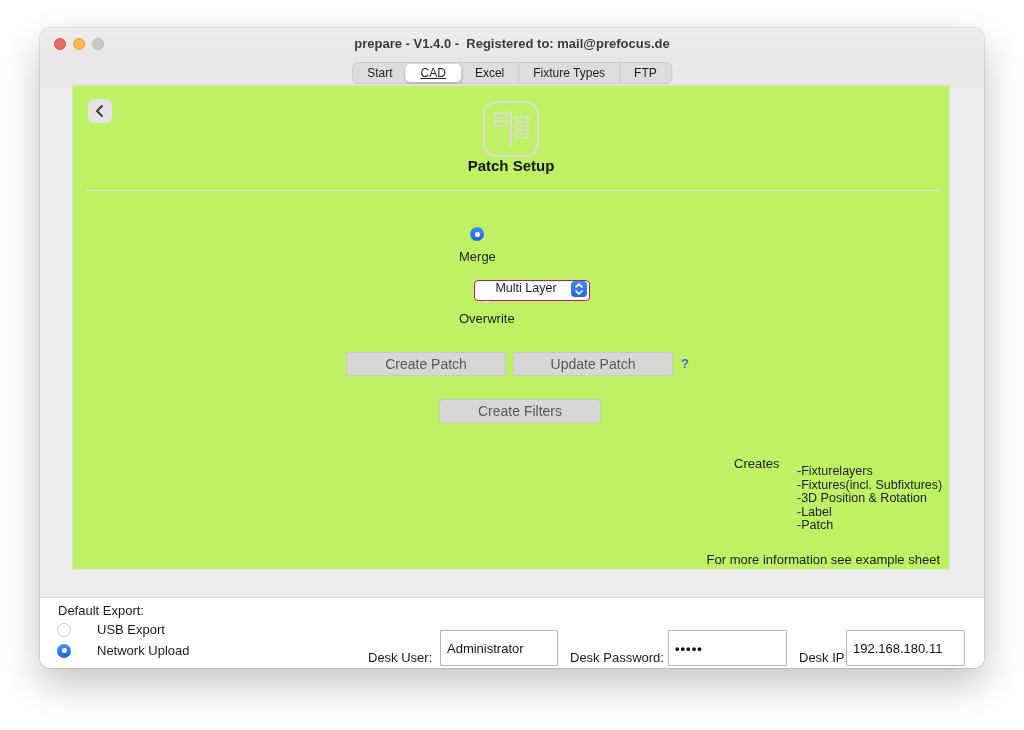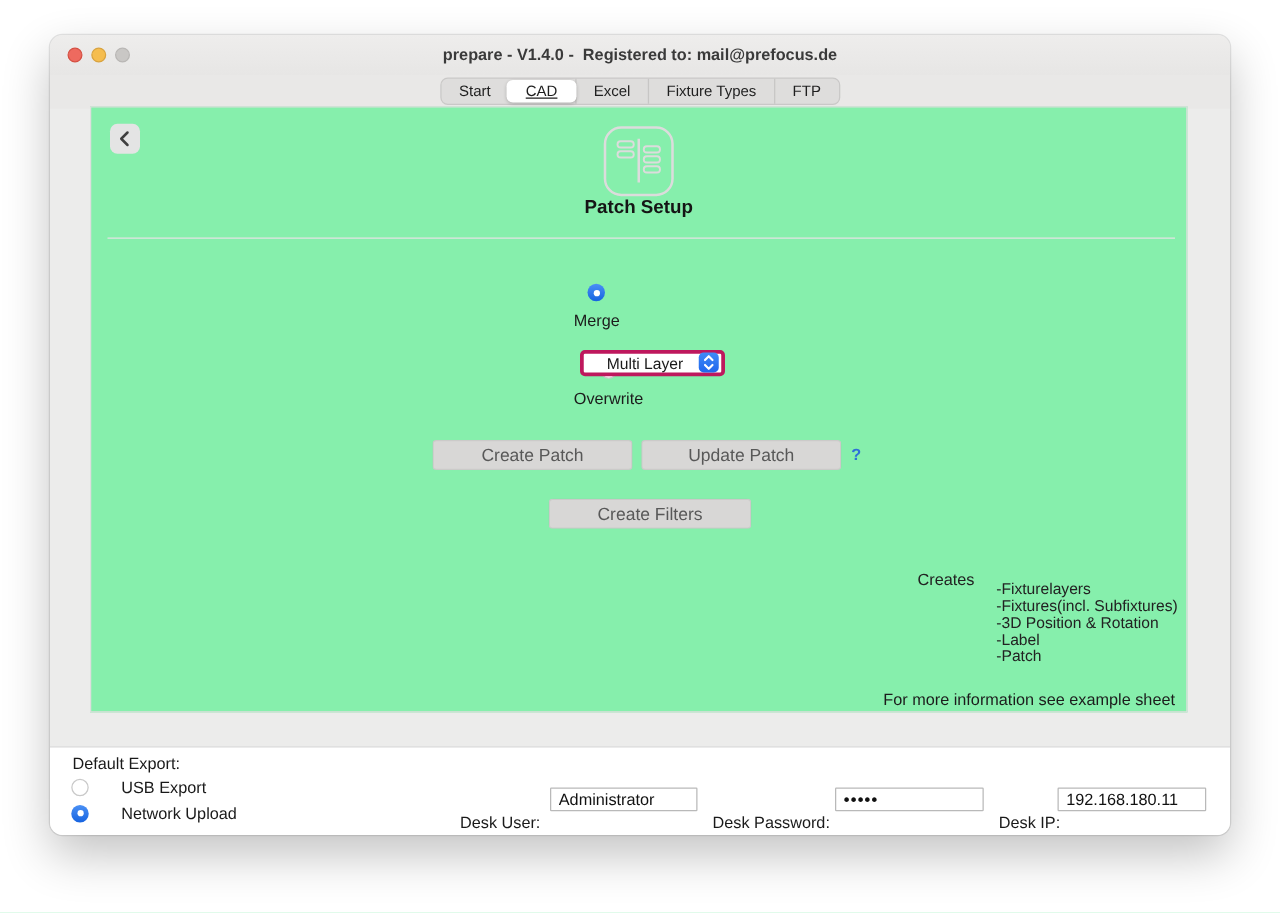--- a/index.html
+++ b/index.html
@@ -26,42 +26,42 @@
               display:flex; align-items:stretch; height:22px;
               background:#dedddc; border:1px solid #c9c8c7; border-radius:6px; }
   .seg { display:flex; align-items:center; padding:0 14px; font-size:12px; color:#1f1f1f;
          position:relative; cursor:default; white-space:nowrap; }
   .seg:not(:first-child){ border-left:1px solid #c7c6c5; }
   .seg.selected { background:#fff; border-radius:5px; margin:1px -1px; padding:0 15px;
                   box-shadow:0 1px 3px rgba(0,0,0,.22); z-index:2; border-left:none;text-decoration:underline; }
 
   
   .panel { position:absolute; left:32px; top:57px; width:878px; height:485px;
-           background:#86efac; border:1px solid #dedede; }
+           background:#bef264; border:1px solid #dedede; }
 
   .back-btn { position:absolute; left:15px; top:13px; width:24px; height:24px;
               background:#e4e4e4; border-radius:6px; display:flex; align-items:center; justify-content:center; }
 
   .patch-icon { position:absolute; left:50%; top:14px; transform:translateX(-50%); }
   .page-title { position:absolute; left:0; right:0; top:71px; text-align:center;
                 font-size:15px; font-weight:600; color:#151515; }
   .divider { position:absolute; left:13px; right:9px; top:104px; height:1px; background:#e3e3e3; }
 
   .radio { display:inline-block; width:14px; height:14px; border-radius:50%;
            background:#fff; border:1px solid #c9c9c9; position:relative; vertical-align:middle; }
   .radio.selected { background:linear-gradient(#4a90f5,#1663e0); border:none; }
   .radio.selected::after { content:""; position:absolute; left:4.5px; top:4.5px;
            width:5px; height:5px; border-radius:50%; background:#fff; }
   .radio-row { position:absolute; display:flex; align-items:center; gap:8px; font-size:13px; color:#1c1c1c;flex-direction:column; }
   .row-merge { left:386px; top:141px; }
   .row-overwrite { left:386px; top:167px;margin-top:36px; }
 
-  .popup { position:absolute; left:391px; top:194px; width:116px; height:21px;
-           background:#fff; border:3px solid #be185d; border-radius:4px;
-           display:flex; align-items:flex-end; }
+  .popup { position:absolute; left:401px; top:194px; width:116px; height:21px;
+           background:#fff; border:1px solid #be185d; border-radius:4px;
+           display:flex; align-items:flex-start; }
   .popup-label { flex:1; text-align:center; font-size:12.5px; color:#1a1a1a; padding-left:6px; }
   .popup-stepper { width:16px; height:16px; margin-right:2px; border-radius:4px;
            background:linear-gradient(#3f8bf7,#1f66ec); display:flex; align-items:center; justify-content:center; }
 
   .gray-btn { position:absolute; height:24px; background:#d8d7d6; border:1px solid rgba(0,0,0,.06);
               border-radius:3px; font-size:14px; color:#585858; text-align:center; line-height:22px;
               font-family:"Liberation Sans", sans-serif; }
   .btn-create-patch { left:273px; top:266px; width:160px; }
   .btn-update-patch { left:440px; top:266px; width:160px; }
   .btn-create-filters { left:366px; top:313px; width:162px; }
@@ -74,21 +74,21 @@
   
   .bottom { position:absolute; left:0; right:0; top:569px; height:71px;
             background:#fff; border-top:1px solid #d8d8d8; }
   .bottom-heading { position:absolute; left:18px; top:5px; font-size:13px; color:#1a1a1a; }
   .b-radio-row { position:absolute; display:flex; align-items:center; font-size:13px; color:#1a1a1a; }
   .b-radio-row .radio { margin-right:26px; }
   .row-usb { left:17px; top:24px; }
   .row-network { left:17px; top:45px; }
 
   .field-label { position:absolute; top:52px; font-size:13px; color:#1a1a1a; }
-  .field-input { position:absolute; top:32px; height:19px; border:1px solid #b9b9b9; border-radius:1px;
+  .field-input { position:absolute; top:32px; height:36px; border:1px solid #b9b9b9; border-radius:1px;
                  background:#fff; font-size:13px; color:#111; padding:0 6px;
                  font-family:"Liberation Sans", sans-serif; }
   .lbl-user { left:328px; } .in-user { left:400px; width:118px; }
   .lbl-pass { left:530px; } .in-pass { left:628px; width:119px; font-weight:700; letter-spacing:1px; }
   .lbl-ip   { left:759px; } .in-ip   { left:806px; width:119px; }
 </style>
 </head>
 <body>
 
 <div class="window">

